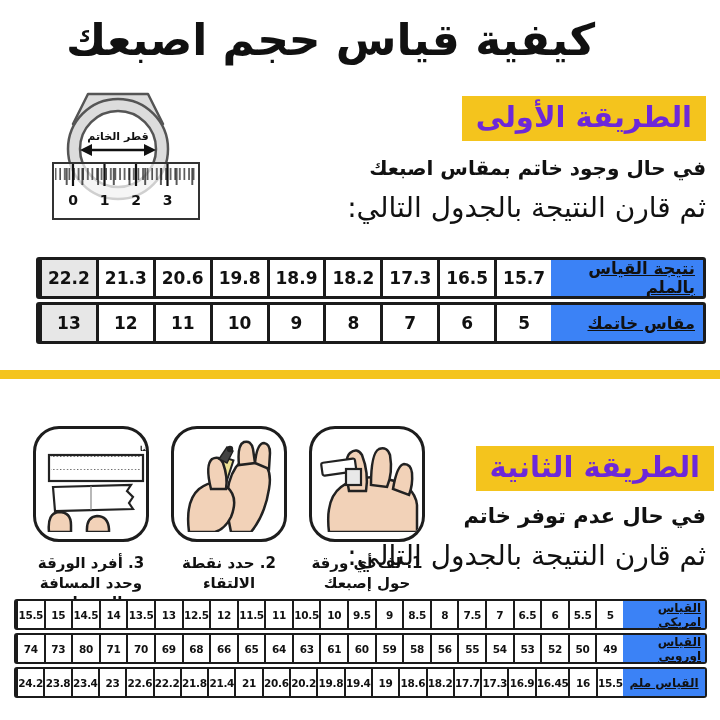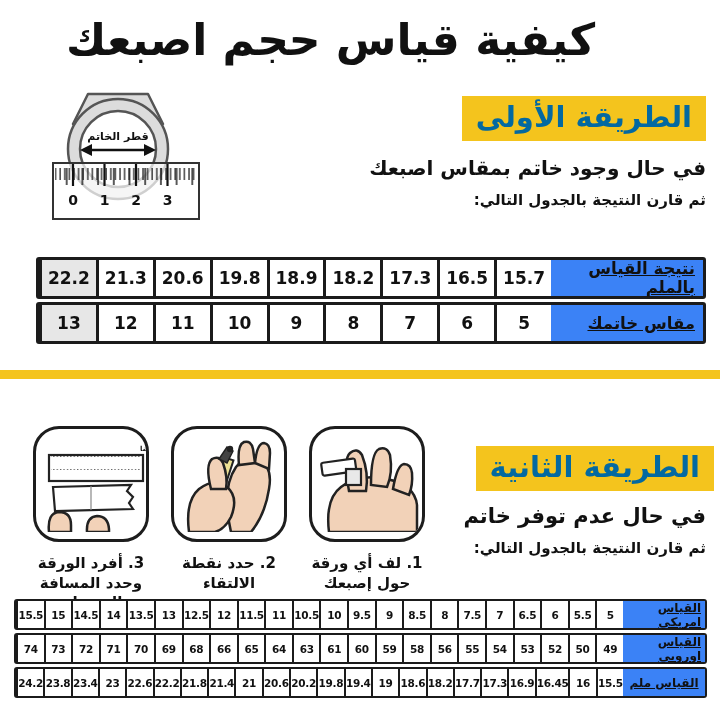--- a/index.html
+++ b/index.html
@@ -8,27 +8,27 @@
     background:#ffffff;font-family:"DejaVu Sans",sans-serif;color:#111;
   }
   .abs{position:absolute;}
   
   .title{
     top:14px;left:0;width:661px;text-align:center;
     font-size:44px;font-weight:800;letter-spacing:-1px;
   }
   
   .yellow-head{
-    background:#F4C41D;color:#0369a1;font-weight:800;font-size:29px;
+    background:#F4C41D;color:#6d28d9;font-weight:800;font-size:29px;
     padding:5px 14px 7px 14px;line-height:1.15;
   }
   .m1-head{top:96px;right:14px;}
   .m2-head{top:446px;right:6px;}
   .sub1{font-size:20px;font-weight:600;right:14px;}
-  .sub2{font-size:15px;font-weight:700;right:14px;margin-left:24px;}
+  .sub2{font-size:28px;font-weight:400;right:14px;margin-left:24px;}
   .m1-line1{top:156px;}
   .m1-line2{top:191px;}
   .m2-line1{top:504px;font-size:21px;}
   .m2-line2{top:539px;}
   
   .table{display:flex;flex-direction:column;}
   .t1{top:257px;left:36px;right:14px;gap:3px;}
   .t2{top:599px;left:14px;right:13px;gap:3px;}
   .strip{
     display:flex;direction:rtl;border:3px solid #1b1b1b;border-radius:3px;
@@ -254,21 +254,21 @@
       <div class="cell">60</div>
       <div class="cell">61</div>
       <div class="cell">63</div>
       <div class="cell">64</div>
       <div class="cell">65</div>
       <div class="cell">66</div>
       <div class="cell">68</div>
       <div class="cell">69</div>
       <div class="cell">70</div>
       <div class="cell">71</div>
-      <div class="cell">72</div>
+      <div class="cell">80</div>
       <div class="cell">73</div>
       <div class="cell">74</div>
     </div>
   <div class="strip">
     <div class="cell head">القياس ملم</div>
   <div class="cell">15.5</div>
       <div class="cell">16</div>
       <div class="cell">16.45</div>
       <div class="cell">16.9</div>
       <div class="cell">17.3</div>

